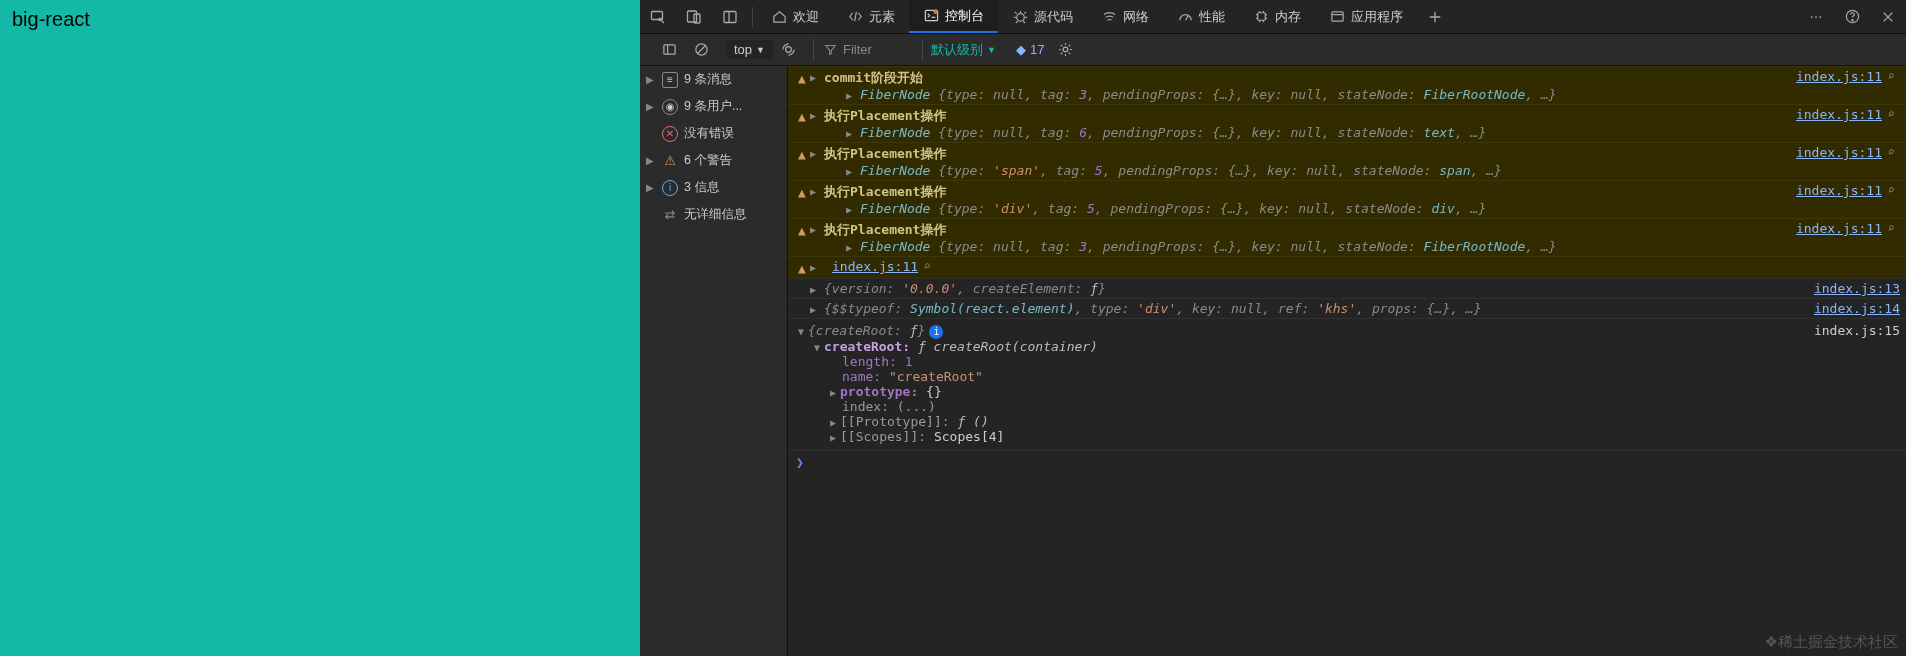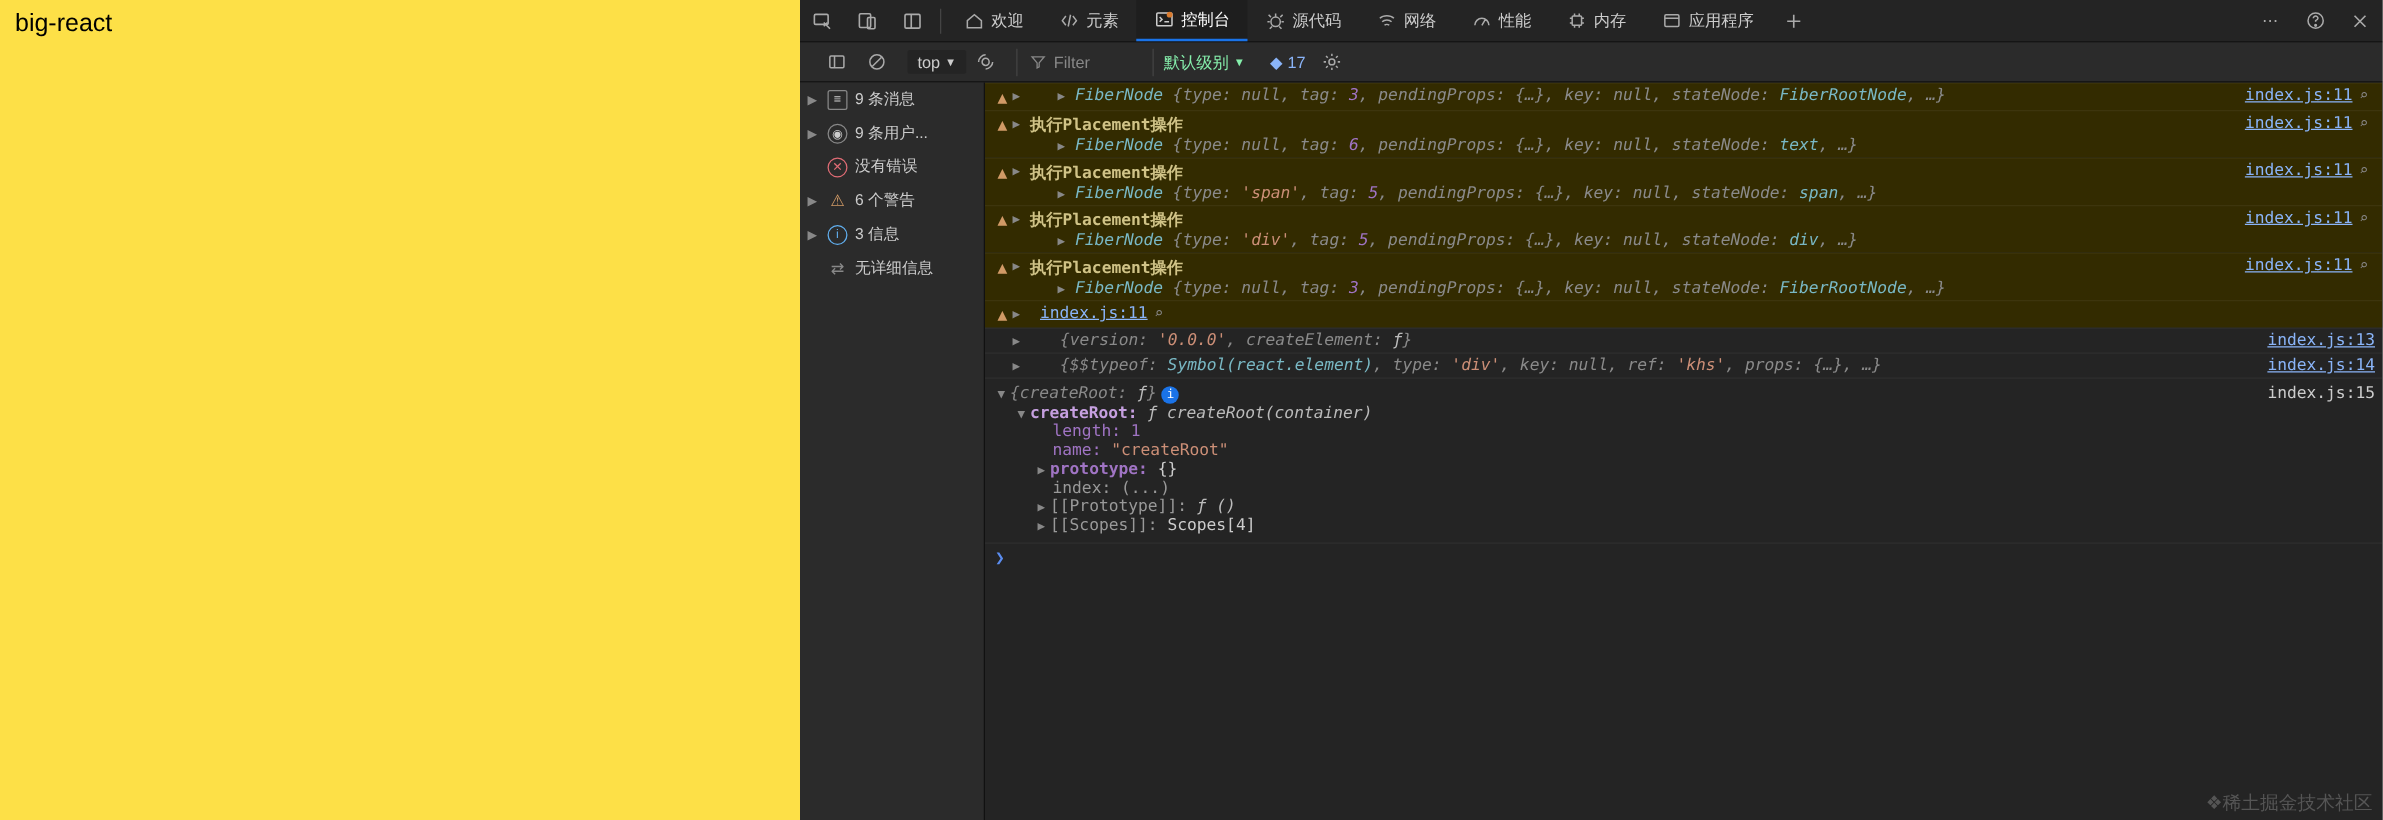--- a/index.html
+++ b/index.html
@@ -1,48 +1,48 @@
 <!DOCTYPE html>
 <html><head>
 <meta charset="utf-8">
 <style>
 * { margin: 0; padding: 0; box-sizing: border-box; }
 body { font-family: "Segoe UI", Arial, sans-serif; background: #fff; width: 1906px; height: 656px; overflow: hidden; display: flex; }
-.page-side { width: 640px; background: #fde047; padding: 8px 12px; }
+.page-side { width: 640px; background: #14b8a6; padding: 8px 12px; }
 .page-title { font-size: 20px; color: #000; font-family: Arial; }
 .devtools { flex: 1; background: #242424; color: #ccc; display: flex; flex-direction: column; font-size: 13px; }
 .top-tabs { display: flex; align-items: center; height: 34px; background: #242424; border-bottom: 1px solid #111; }
 .top-tabs .iconbtn { width: 36px; display: flex; align-items: center; justify-content: center; color: #aaa; height: 100%; cursor: pointer; }
 .top-tabs .tab { display: flex; align-items: center; gap: 6px; padding: 0 14px; height: 100%; color: #ccc; cursor: pointer; white-space: nowrap; justify-content: center; }
 .top-tabs .tab.active { background: #1e1e1e; border-bottom: 2px solid #1a73e8; color: #fff; }
 .top-tabs .spacer { flex: 1; }
 .tab-ico { width: 16px; height: 16px; display: inline-flex; align-items: center; justify-content: center; color: #aaa; }
 .subbar { display: flex; align-items: center; height: 32px; background: #2b2b2b; border-bottom: 1px solid #111; padding: 0 22px; gap: 8px; }
 .subbar .ctxsel { display: flex; align-items: center; gap: 4px; padding: 2px 8px; background: #242424; border-radius: 2px; cursor: pointer; }
 .subbar .filter { display: flex; align-items: center; gap: 6px; color: #888; padding: 0 10px; border-left: 1px solid #444; border-right: 1px solid #444; height: 22px; flex: 0 0 110px; }
-.subbar .lvl { display: flex; align-items: center; gap: 4px; cursor: pointer; color: #86efac; }
+.subbar .lvl { display: flex; align-items: center; gap: 4px; cursor: pointer; color: #14b8a6; }
 .subbar .issues { display: flex; align-items: center; gap: 4px; color: #8ab4f8; margin-left: 12px; }
 .body-row { flex: 1; display: flex; min-height: 0; }
 .sidebar { width: 148px; background: #2b2b2b; border-right: 1px solid #111; font-size: 12.5px; }
 .sidebar .srow { display: flex; align-items: center; gap: 6px; padding: 5px 6px; color: #ccc; cursor: pointer; }
 .sidebar .srow .disc { width: 10px; color: #888; font-size: 10px; }
 .sidebar .srow .sico { width: 16px; height: 16px; display: inline-flex; align-items: center; justify-content: center; border-radius: 50%; font-size: 10px; }
 .console { flex: 1; overflow: auto; font-family: Consolas, Menlo, monospace; font-size: 13px; background: #242424; position: relative; }
 .msg { display: flex; align-items: flex-start; padding: 2px 6px; border-top: 1px solid rgba(255,255,255,0.05); }
 .msg.warn { background: #332b00; color: #d0c387; }
 .msg .mark { width: 16px; display: flex; justify-content: center; padding-top: 2px; }
 .msg .disc { width: 14px; color: #888; font-size: 10px; padding-top: 3px; }
 .msg .body { flex: 1; min-width: 0; }
 .msg .src { color: #8ab4f8; text-decoration: underline; cursor: pointer; white-space: nowrap; padding-left: 8px; }
 .msg .mag { width: 18px; color: #888; text-align: center; cursor: pointer; font-size: 12px; }
 .fiber { padding-left: 22px; display: flex; align-items: flex-start; }
 .fiber .fdisc { width: 14px; color: #888; font-size: 10px; padding-top: 3px; }
 .objline { font-style: italic; color: #b2a06a; }
 .msg.plain { background: transparent; color: #ccc; }
-.msg.plain .objline { color: #ccc; font-style: italic; margin-left: 24px; }
+.msg.plain .objline { color: #ccc; font-style: italic; }
 .kpurp { color: #a074c4; font-style: italic; }
 .kgray { color: #8a8a8a; font-style: italic; }
 .kstr { color: #cc8f77; font-style: italic; }
 .knull { color: #8a8a8a; font-style: italic; }
 .kcls { color: #79b8c4; font-style: italic; }
 .kfn { color: #bbb; font-style: italic; }
 .expand-block { padding: 4px 6px 6px 6px; color: #ccc; border-top: 1px solid rgba(255,255,255,0.05); }
 .expand-block .erow { display: flex; align-items: flex-start; }
 .expand-block .erow .edisc { width: 14px; color: #888; font-size: 10px; padding-top: 3px; text-align: center; }
 .il1 { padding-left: 16px; } .il2 { padding-left: 32px; } .il3 { padding-left: 48px; }
@@ -253,20 +253,21 @@
           <span>无详细信息</span>
         </div>
     </div>
 
     <div class="console">
 
       <div class="msg warn">
         <span class="mark" style="color:#d19a66">▲</span>
         <span class="disc">▶</span>
         <div class="body">
+          <div><span class="objline" style="font-style:normal;color:#d0c387;font-weight:bold">commit阶段开始</span></div>
           <div class="fiber">
               <span class="fdisc">▶</span>
               <span class="objline"><span class="kcls">FiberNode </span><span class="kgray">{type: </span><span class="knull">null</span><span class="kgray">, tag: </span><span class="kpurp">3</span><span class="kgray">, pendingProps: </span><span class="kgray">{…}</span><span class="kgray">, key: </span><span class="knull">null</span><span class="kgray">, stateNode: </span><span class="kcls">FiberRootNode</span><span class="kgray">, …}</span></span>
             </div>
         </div>
         <span class="src">index.js:11</span>
         <span class="mag">⌕</span>
       </div>
 
       <div class="msg warn">

